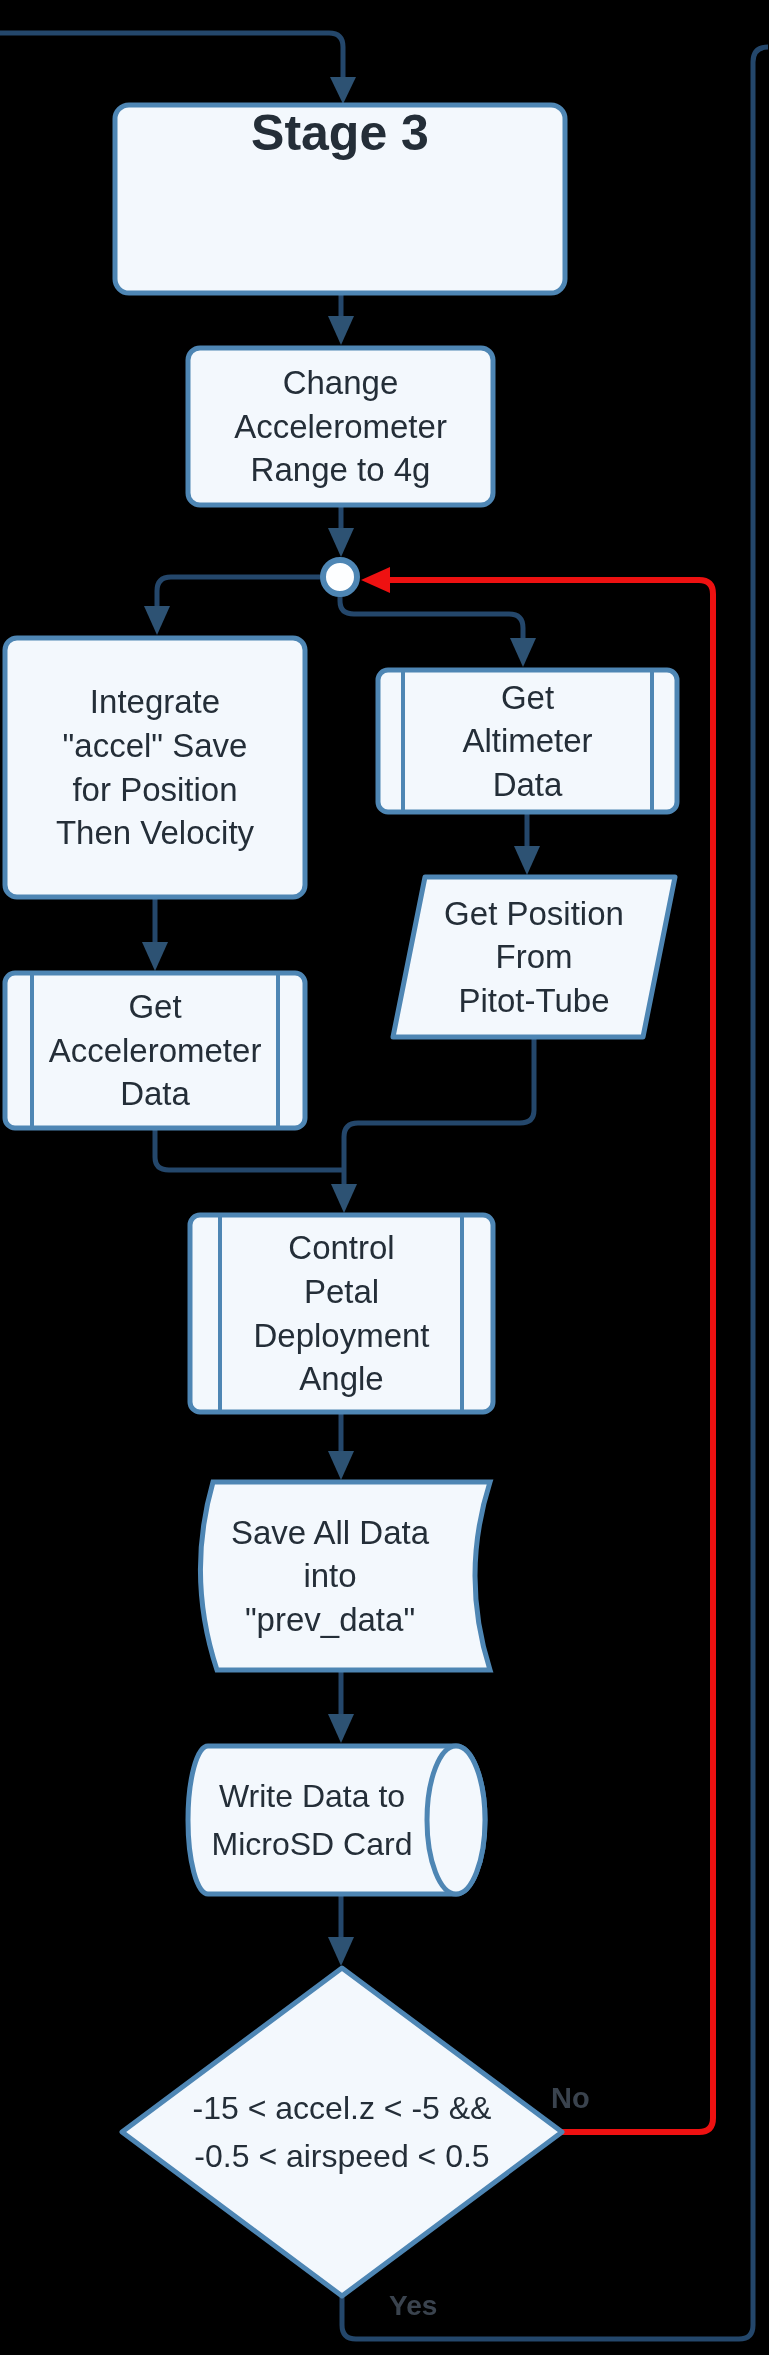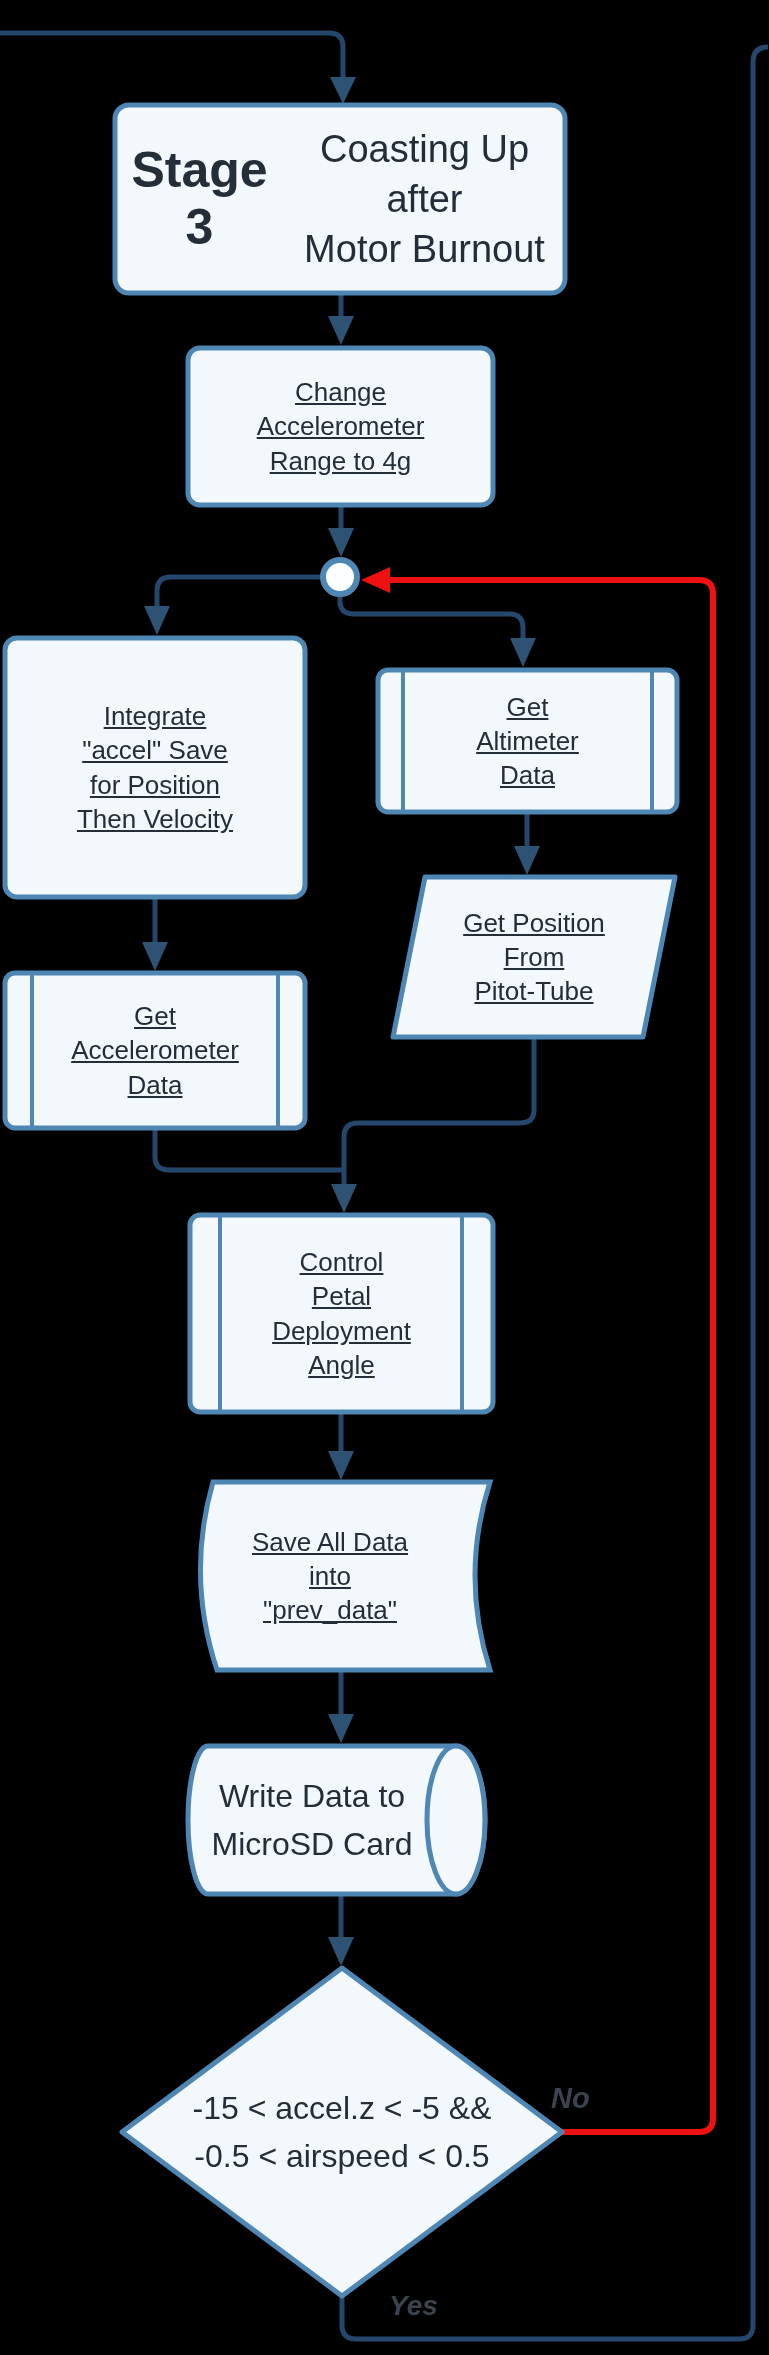--- a/index.html
+++ b/index.html
@@ -2,27 +2,27 @@
 <html><head>
 <meta charset="utf-8">
 <style>
   html,body{margin:0;padding:0;background:#000;}
   #canvas{position:relative;width:769px;height:2355px;background:#000;overflow:hidden;
           font-family:"Liberation Sans",sans-serif;}
   #wires{position:absolute;left:0;top:0;}
   .label{position:absolute;display:flex;align-items:center;justify-content:center;
          text-align:center;white-space:pre-line;color:#242e38;
          font-family:"Liberation Sans",sans-serif;}
-  .fs34{font-size:26px;line-height:1.32;text-decoration:underline;}
+  .fs34{font-size:33px;line-height:1.32;}
   .fs28{font-size:32px;line-height:1.5;}
   .title-wrap{position:absolute;left:115px;top:105px;width:450px;height:188px;
-              display:flex;flex-direction:row;align-items:center;justify-content:space-between;}
+              display:flex;flex-direction:column;align-items:center;justify-content:space-between;}
   .stage-title{font-size:50px;font-weight:bold;line-height:1.15;color:#242e38;text-align:center;}
   .stage-sub{font-size:38px;line-height:1.32;color:#242e38;text-align:center;white-space:pre-line;}
-  .edge-label{position:absolute;font-weight:bold;color:#3a434e;font-style:italic;}
+  .edge-label{position:absolute;font-weight:bold;color:#3a434e;}
   .edge-no{left:551px;top:2082px;font-size:29px;}
   .edge-yes{left:389px;top:2290px;font-size:28px;}
 </style>
 </head>
 <body>
 
 <div id="canvas">
 
   <svg id="wires" width="769" height="2355" viewBox="0 0 769 2355">
 
@@ -89,22 +89,20 @@
       <path d="M403,670 V812 M652,670 V812"></path>
       <path d="M32,973 V1128 M278,973 V1128"></path>
       <path d="M220,1215 V1412 M462,1215 V1412"></path>
     </g>
 
     <circle cx="340" cy="577" r="17" fill="#fdfeff" stroke="#4e86b4" stroke-width="6"></circle>
   </svg>
 
   <div class="title-wrap">
     <div class="stage-title">Stage 3</div>
-    <div class="stage-sub">Coasting Up after
-Motor Burnout</div>
   </div>
 
   <div class="label fs34" style="left:188px;top:348px;width:305px;height:157px;">Change
 Accelerometer
 Range to 4g</div>
 
   <div class="label fs34" style="left:5px;top:638px;width:300px;height:259px;">Integrate
 "accel" Save
 for Position
 Then Velocity</div>

